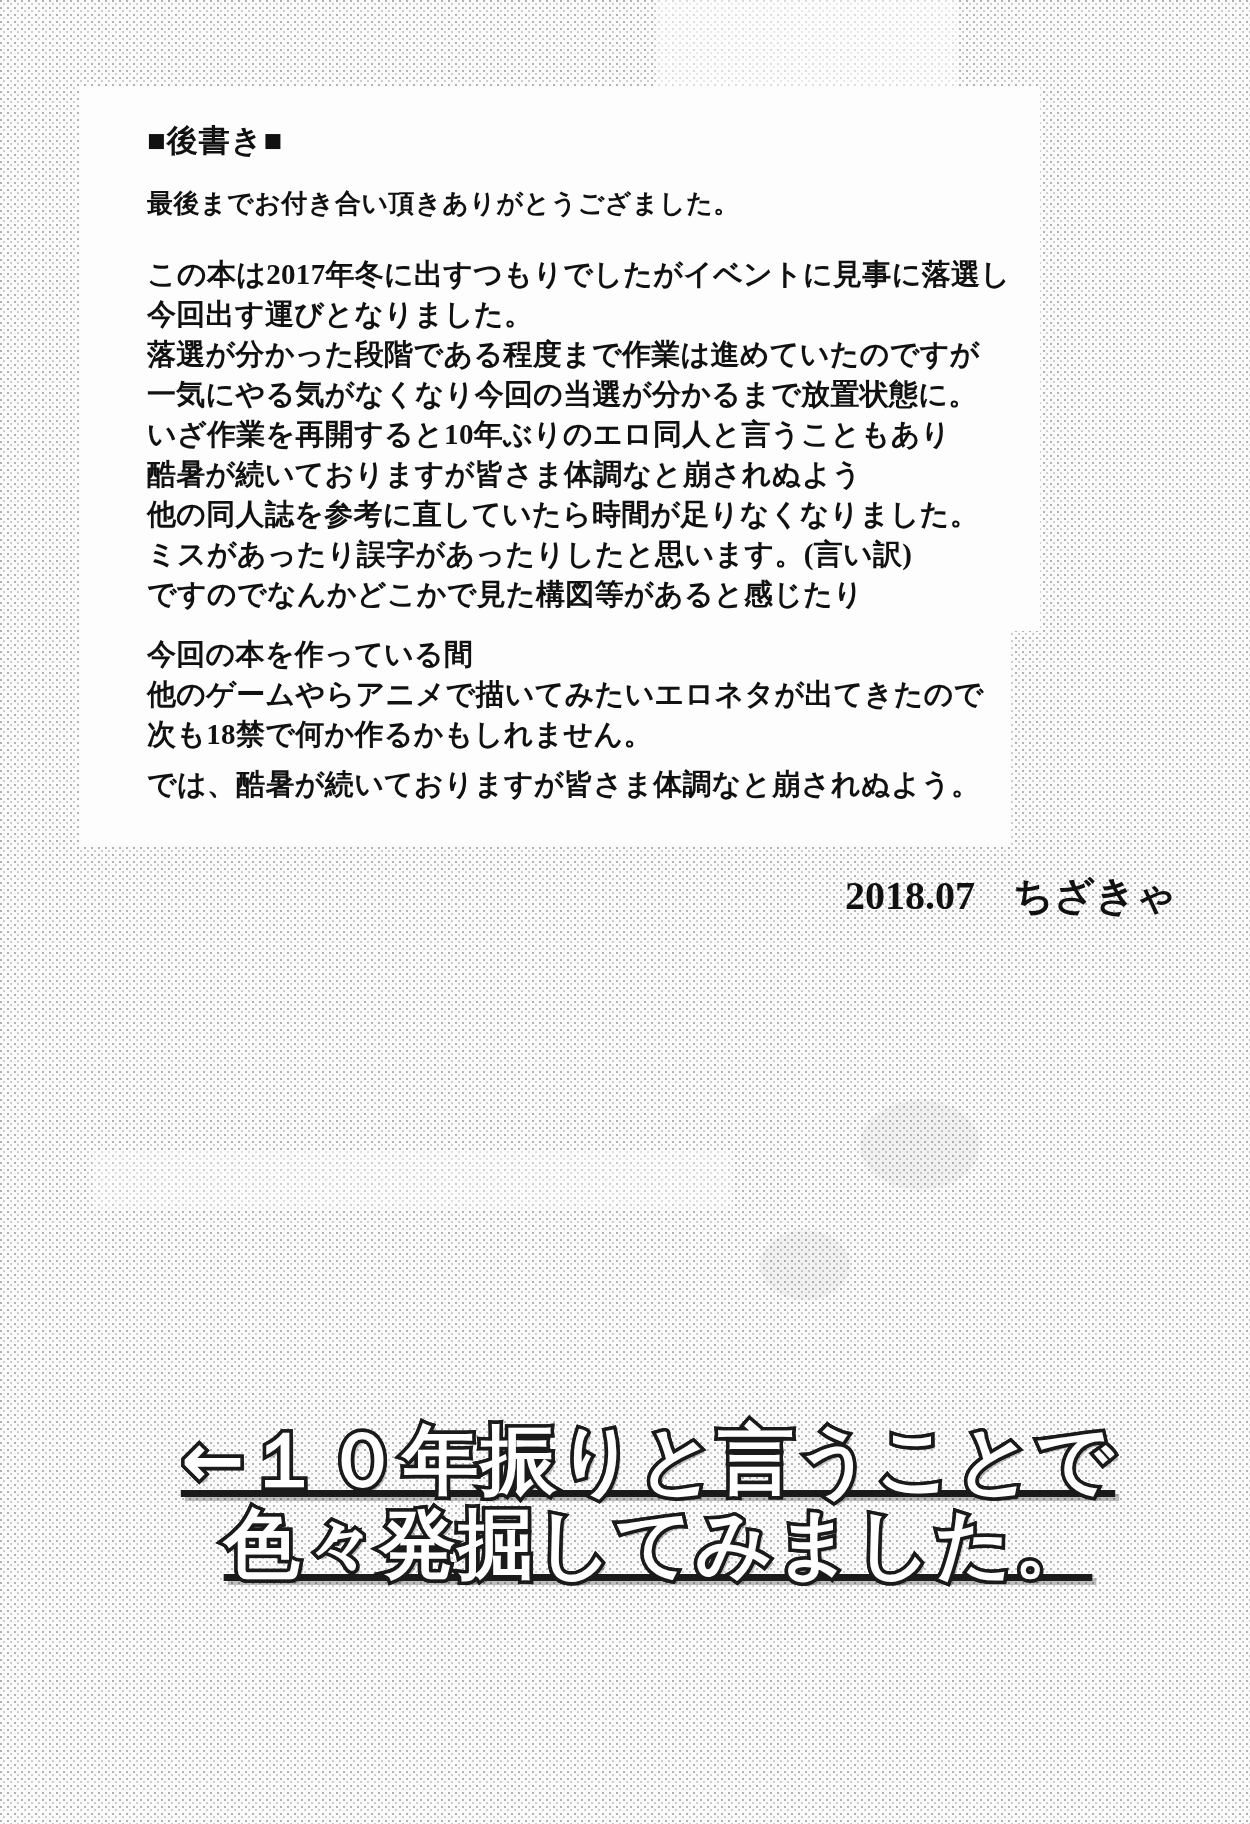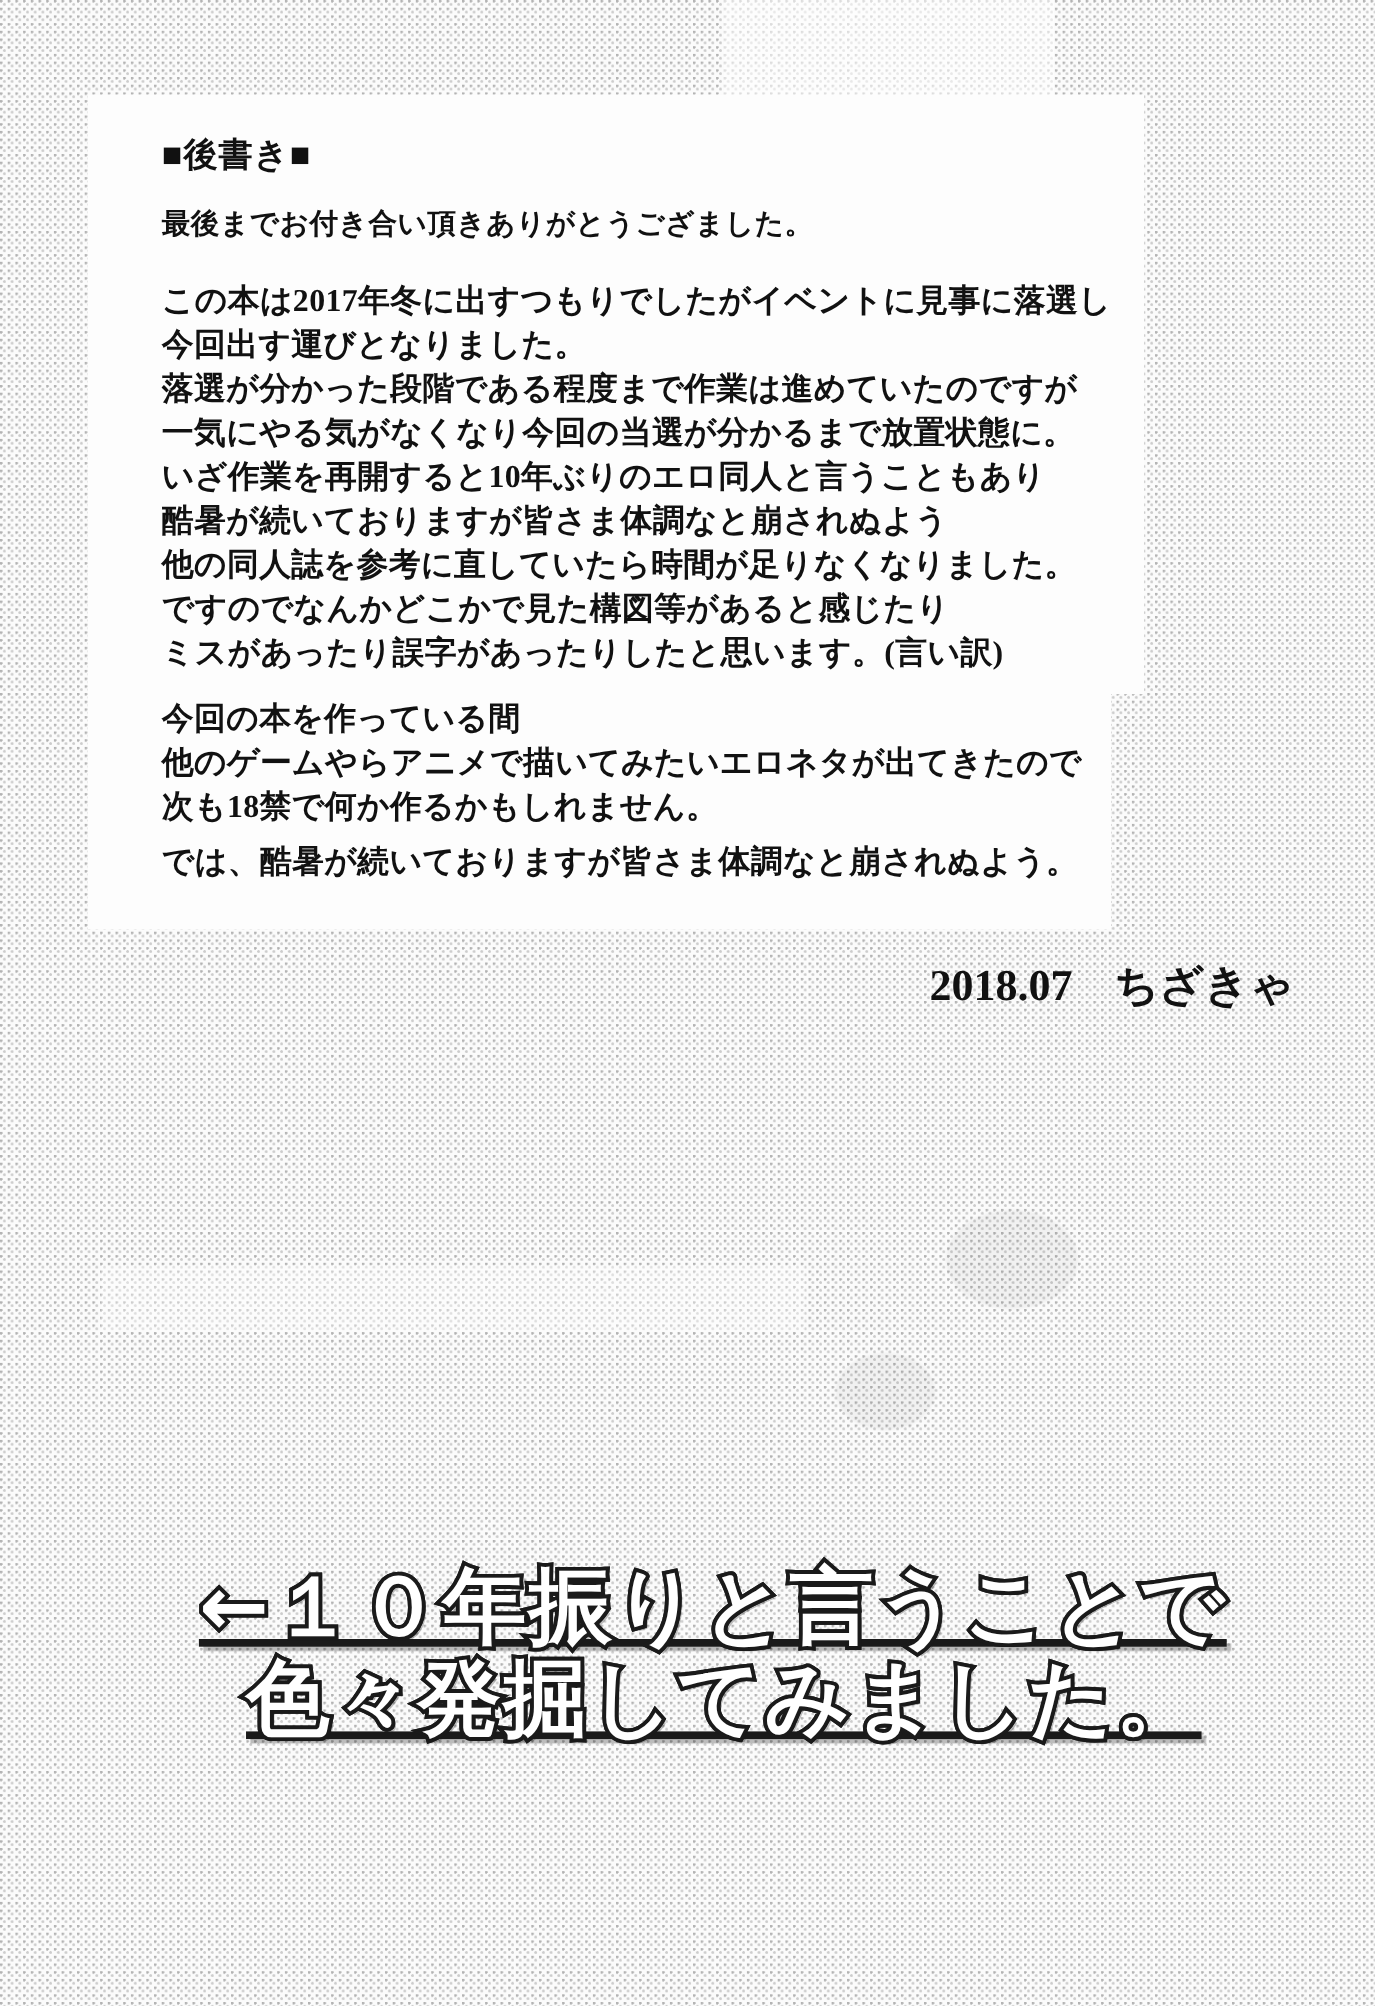--- a/index.html
+++ b/index.html
@@ -163,22 +163,22 @@
     <div class="lead">最後までお付き合い頂きありがとうござました。</div>
 
     <div class="body-block block-1">
       <div class="line">この本は2017年冬に出すつもりでしたがイベントに見事に落選し</div>
       <div class="line">今回出す運びとなりました。</div>
       <div class="line">落選が分かった段階である程度まで作業は進めていたのですが</div>
       <div class="line">一気にやる気がなくなり今回の当選が分かるまで放置状態に。</div>
       <div class="line">いざ作業を再開すると10年ぶりのエロ同人と言うこともあり</div>
       <div class="line">酷暑が続いておりますが皆さま体調なと崩されぬよう</div>
       <div class="line">他の同人誌を参考に直していたら時間が足りなくなりました。</div>
+      <div class="line">ミスがあったり誤字があったりしたと思います。(言い訳)</div>
       <div class="line">ですのでなんかどこかで見た構図等があると感じたり</div>
-      <div class="line">ミスがあったり誤字があったりしたと思います。(言い訳)</div>
     </div>
 
     <div class="body-block block-2">
       <div class="line">今回の本を作っている間</div>
       <div class="line">他のゲームやらアニメで描いてみたいエロネタが出てきたので</div>
       <div class="line">次も18禁で何か作るかもしれません。</div>
     </div>
 
     <div class="body-block block-3">
       <div class="line">では、酷暑が続いておりますが皆さま体調なと崩されぬよう。</div>

